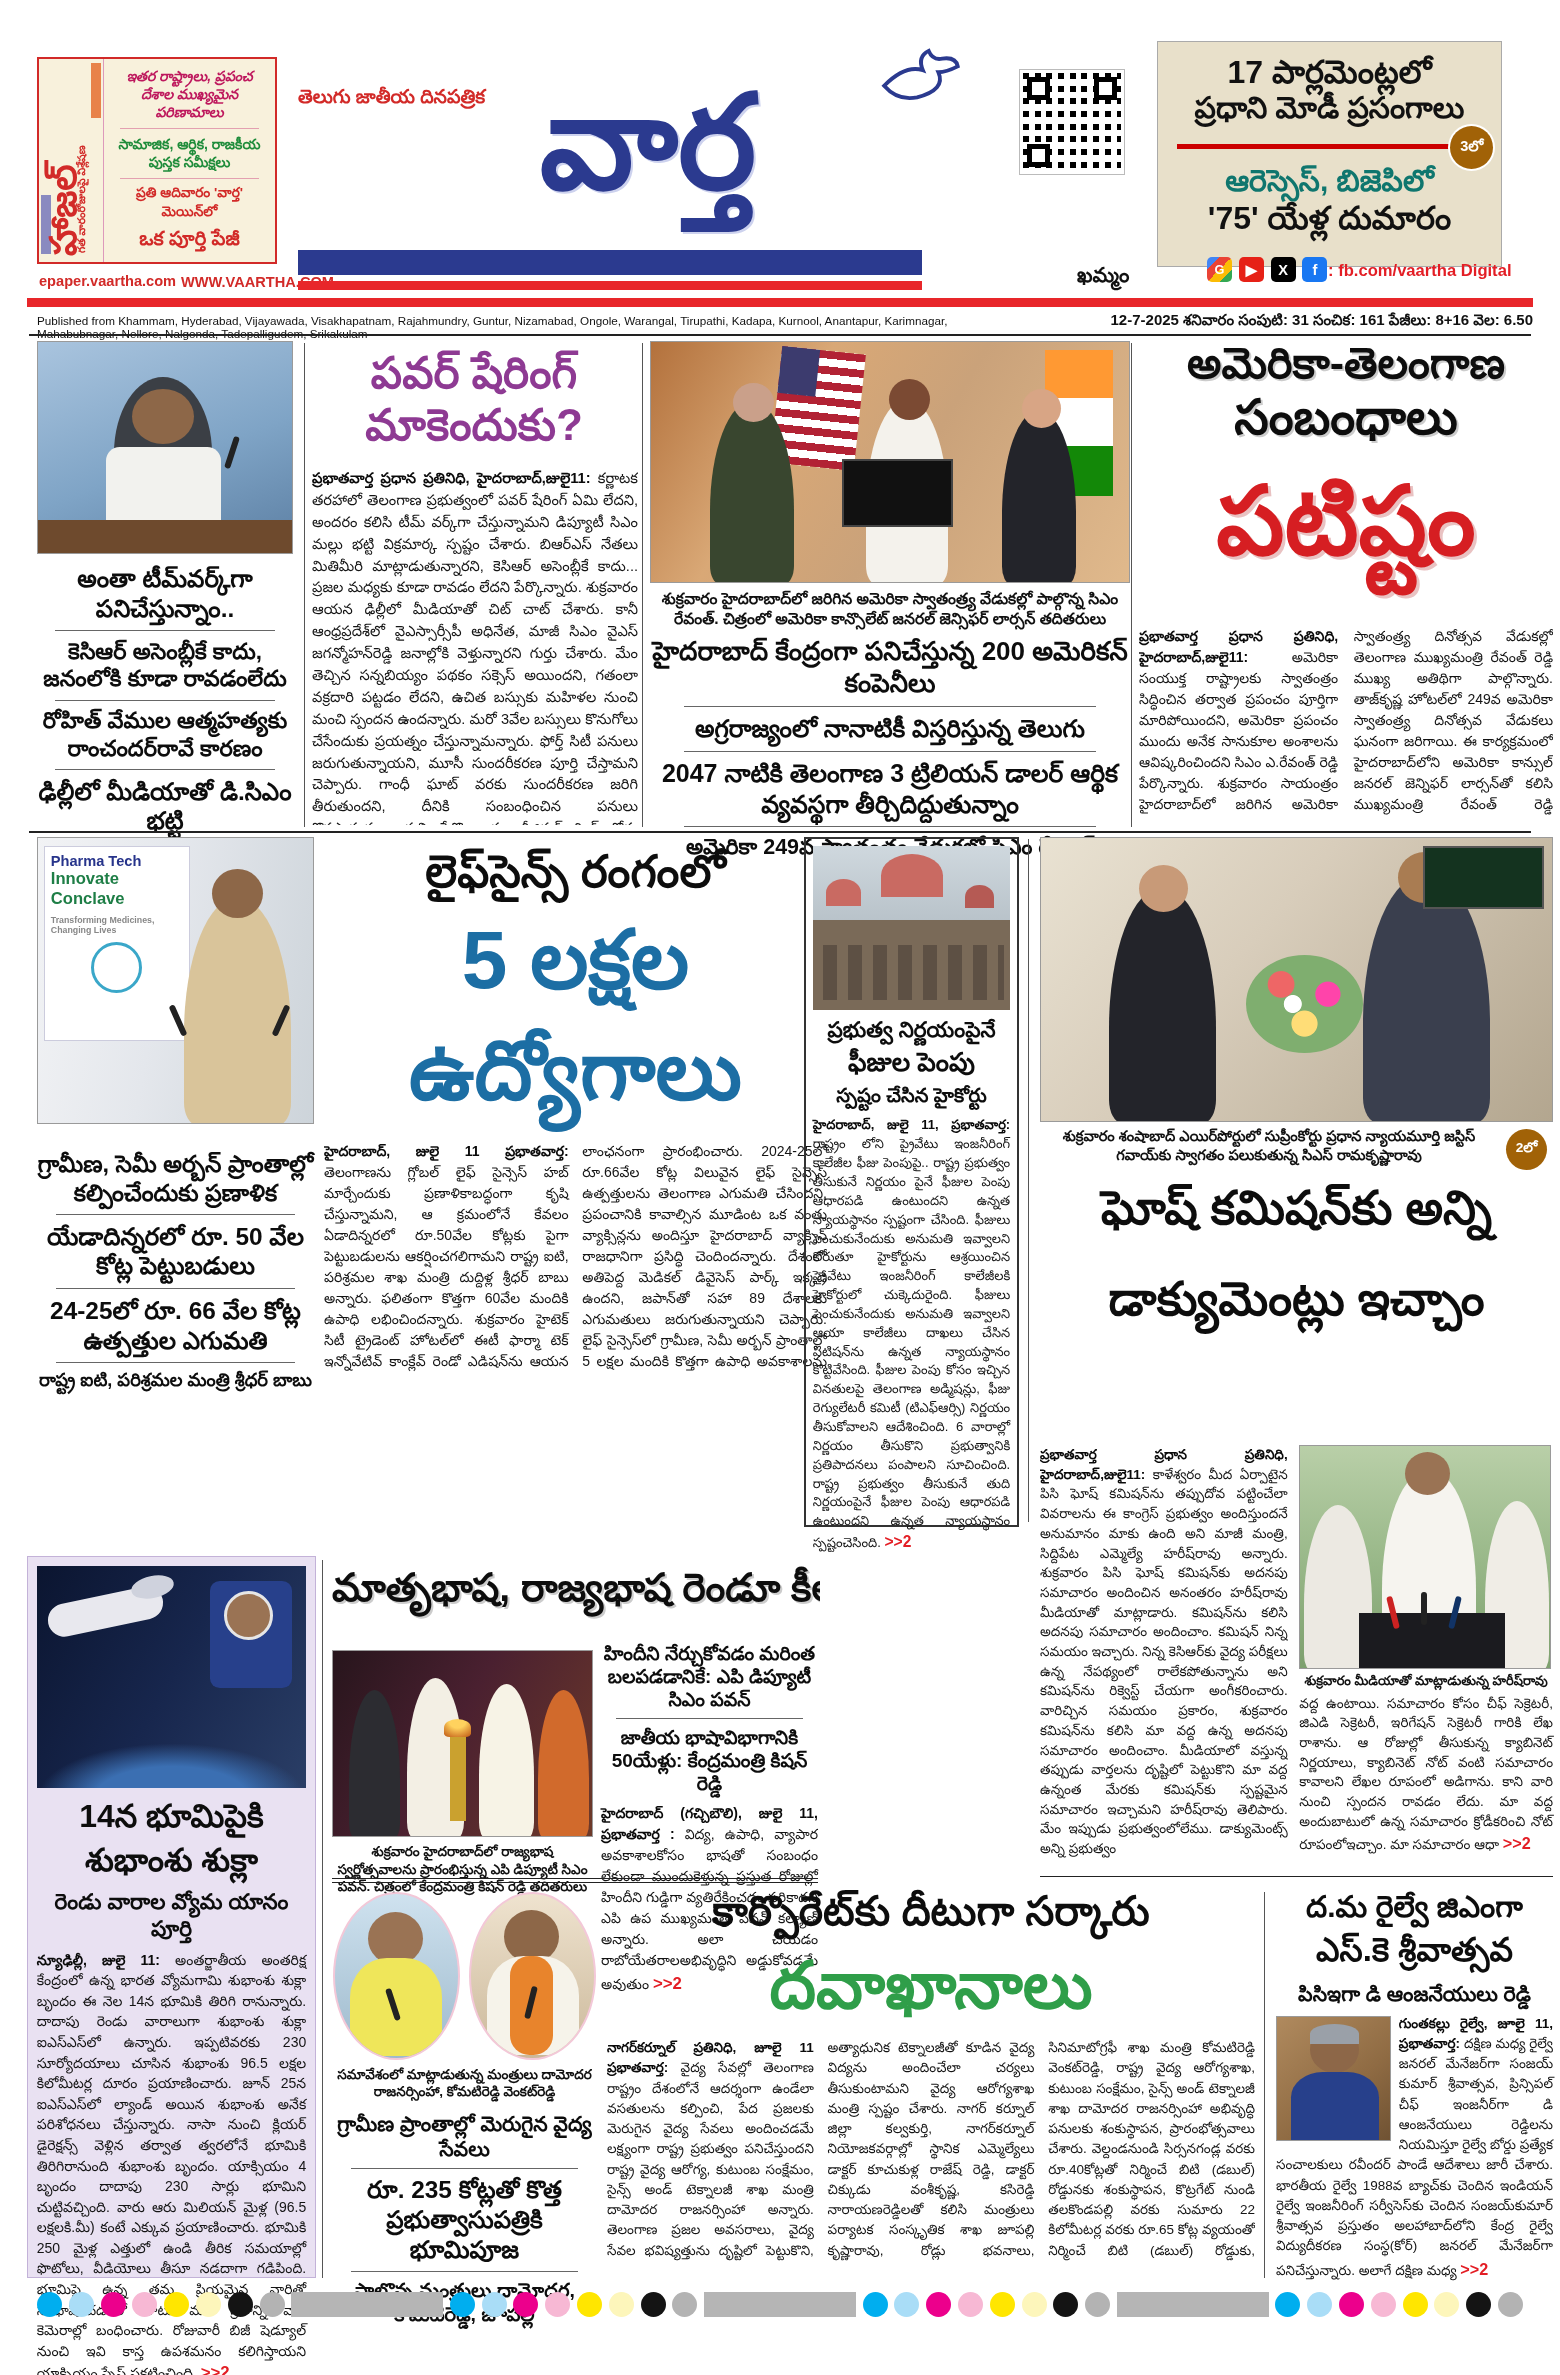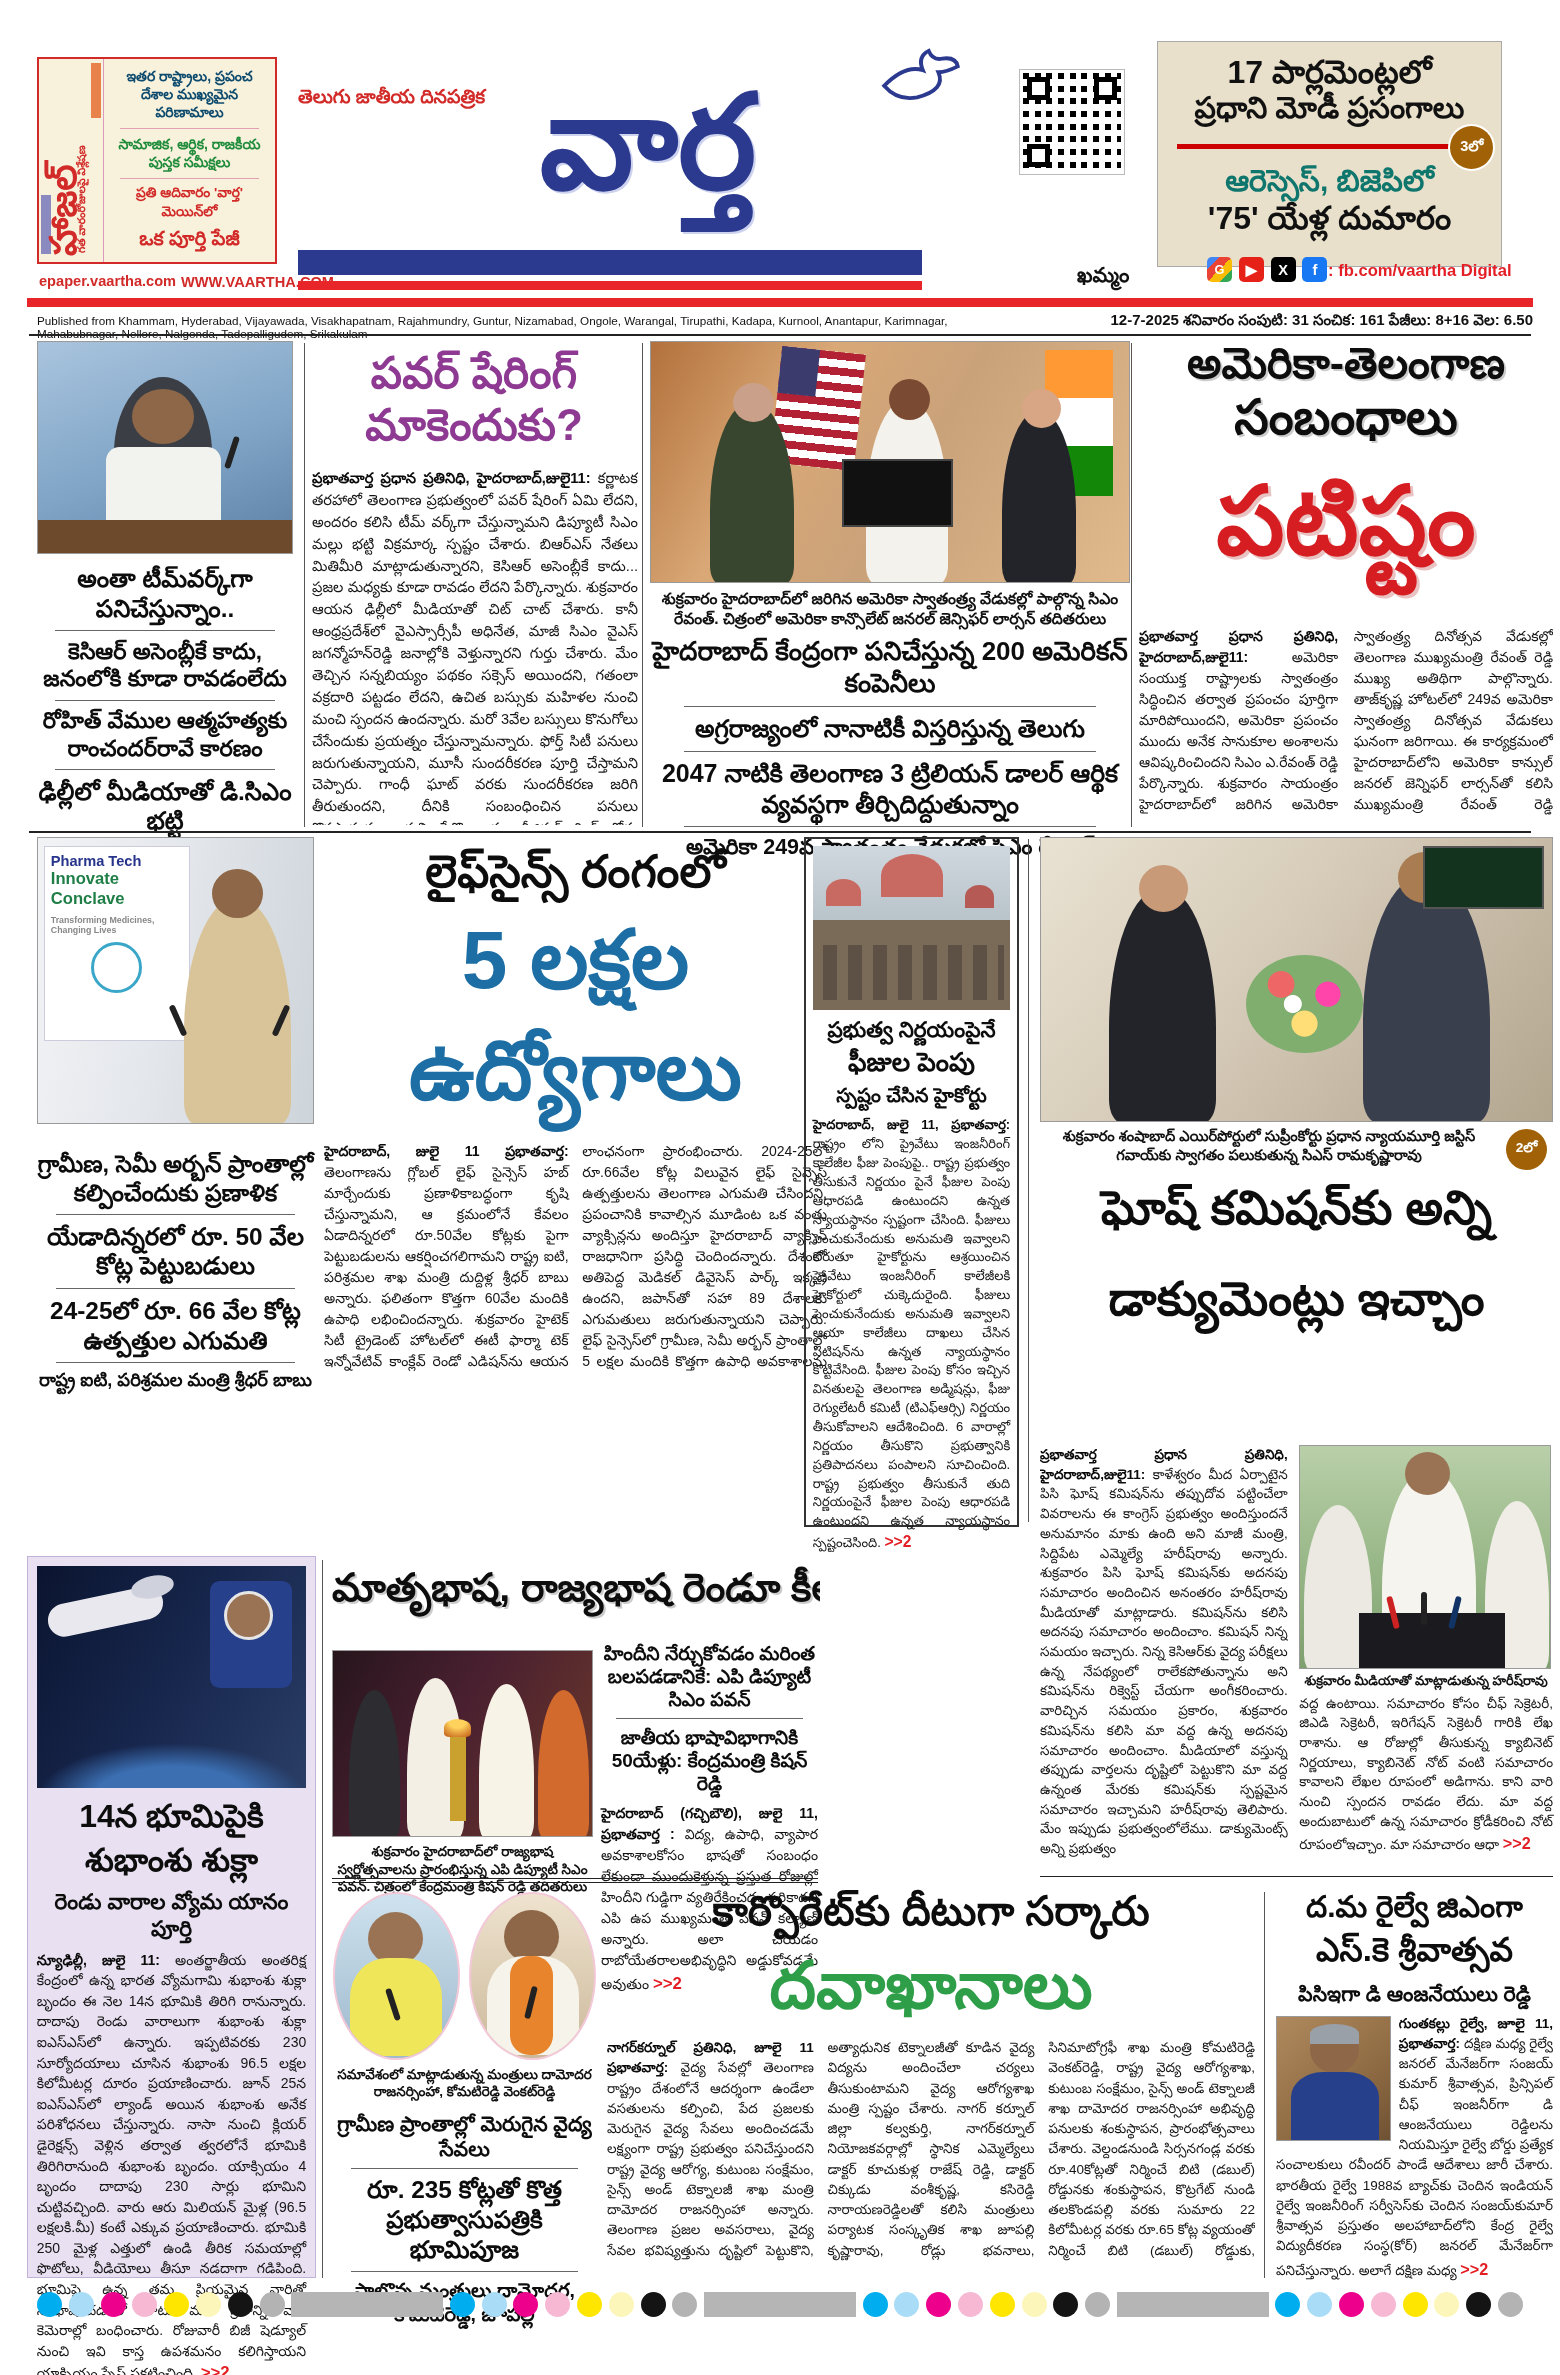--- a/index.html
+++ b/index.html
@@ -50,21 +50,21 @@
 <div id="page">
 
   <div class="abs" style="left:37px;top:57px;width:240px;height:207px;border:2px solid #d22a28;background:#f8f1dc;box-sizing:border-box;display:flex;">
     <div style="width:64px;position:relative;border-right:1px solid #d9b; flex:0 0 auto;">
       <div style="position:absolute;right:2px;top:3.9px;width:9.8px;height:55px;background:#e8824a;"></div>
       <div style="position:absolute;left:2px;bottom:7.8px;width:9.8px;height:59px;background:#8a8ac0;"></div>
       <div style="position:absolute;left:5.9px;top:5.9px;height:191px;writing-mode:vertical-rl;transform:rotate(180deg);font-size:37px;font-weight:900;color:#d22a28;line-height:1;">హాజల్</div>
       <div style="position:absolute;left:35px;top:17.6px;height:176px;writing-mode:vertical-rl;transform:rotate(180deg);font-size:10.7px;font-weight:bold;color:#d22a28;">గత వారంరోజులపై విశ్లేషణ</div>
     </div>
     <div style="flex:1;padding:7.8px 5.9px;text-align:center;display:flex;flex-direction:column;justify-content:space-between;">
-      <div style="color:#0c4a6e;font-weight:800;font-size:14px;line-height:1.3;">ఇతర రాష్ట్రాలు, ప్రపంచ దేశాల ముఖ్యమైన పరిణామాలు</div>
+      <div style="color:#be185d;font-weight:800;font-size:14px;line-height:1.3;font-style:italic;">ఇతర రాష్ట్రాలు, ప్రపంచ దేశాల ముఖ్యమైన పరిణామాలు</div>
       <div style="height:1px;background:#e3a0b0;margin:2px 9.8px;"></div>
       <div style="color:#1e8c3a;font-weight:800;font-size:14px;line-height:1.3;">సామాజిక, ఆర్థిక, రాజకీయ పుస్తక సమీక్షలు</div>
       <div style="height:1px;background:#e3a0b0;margin:2px 9.8px;"></div>
       <div style="color:#d22a28;font-weight:800;font-size:13.7px;">ప్రతి ఆదివారం 'వార్త' మెయిన్‌లో</div>
       <div style="color:#d22a28;font-weight:900;font-size:19.5px;">ఒక పూర్తి పేజీ</div>
     </div>
   </div>
   <div class="abs" style="left:39px;top:273px;font-size:14.6px;font-weight:bold;color:#d22a28;">epaper.vaartha.com</div>
   <div class="abs" style="left:181px;top:274px;font-size:14.6px;font-weight:bold;color:#d22a28;">WWW.VAARTHA.COM</div>
 

